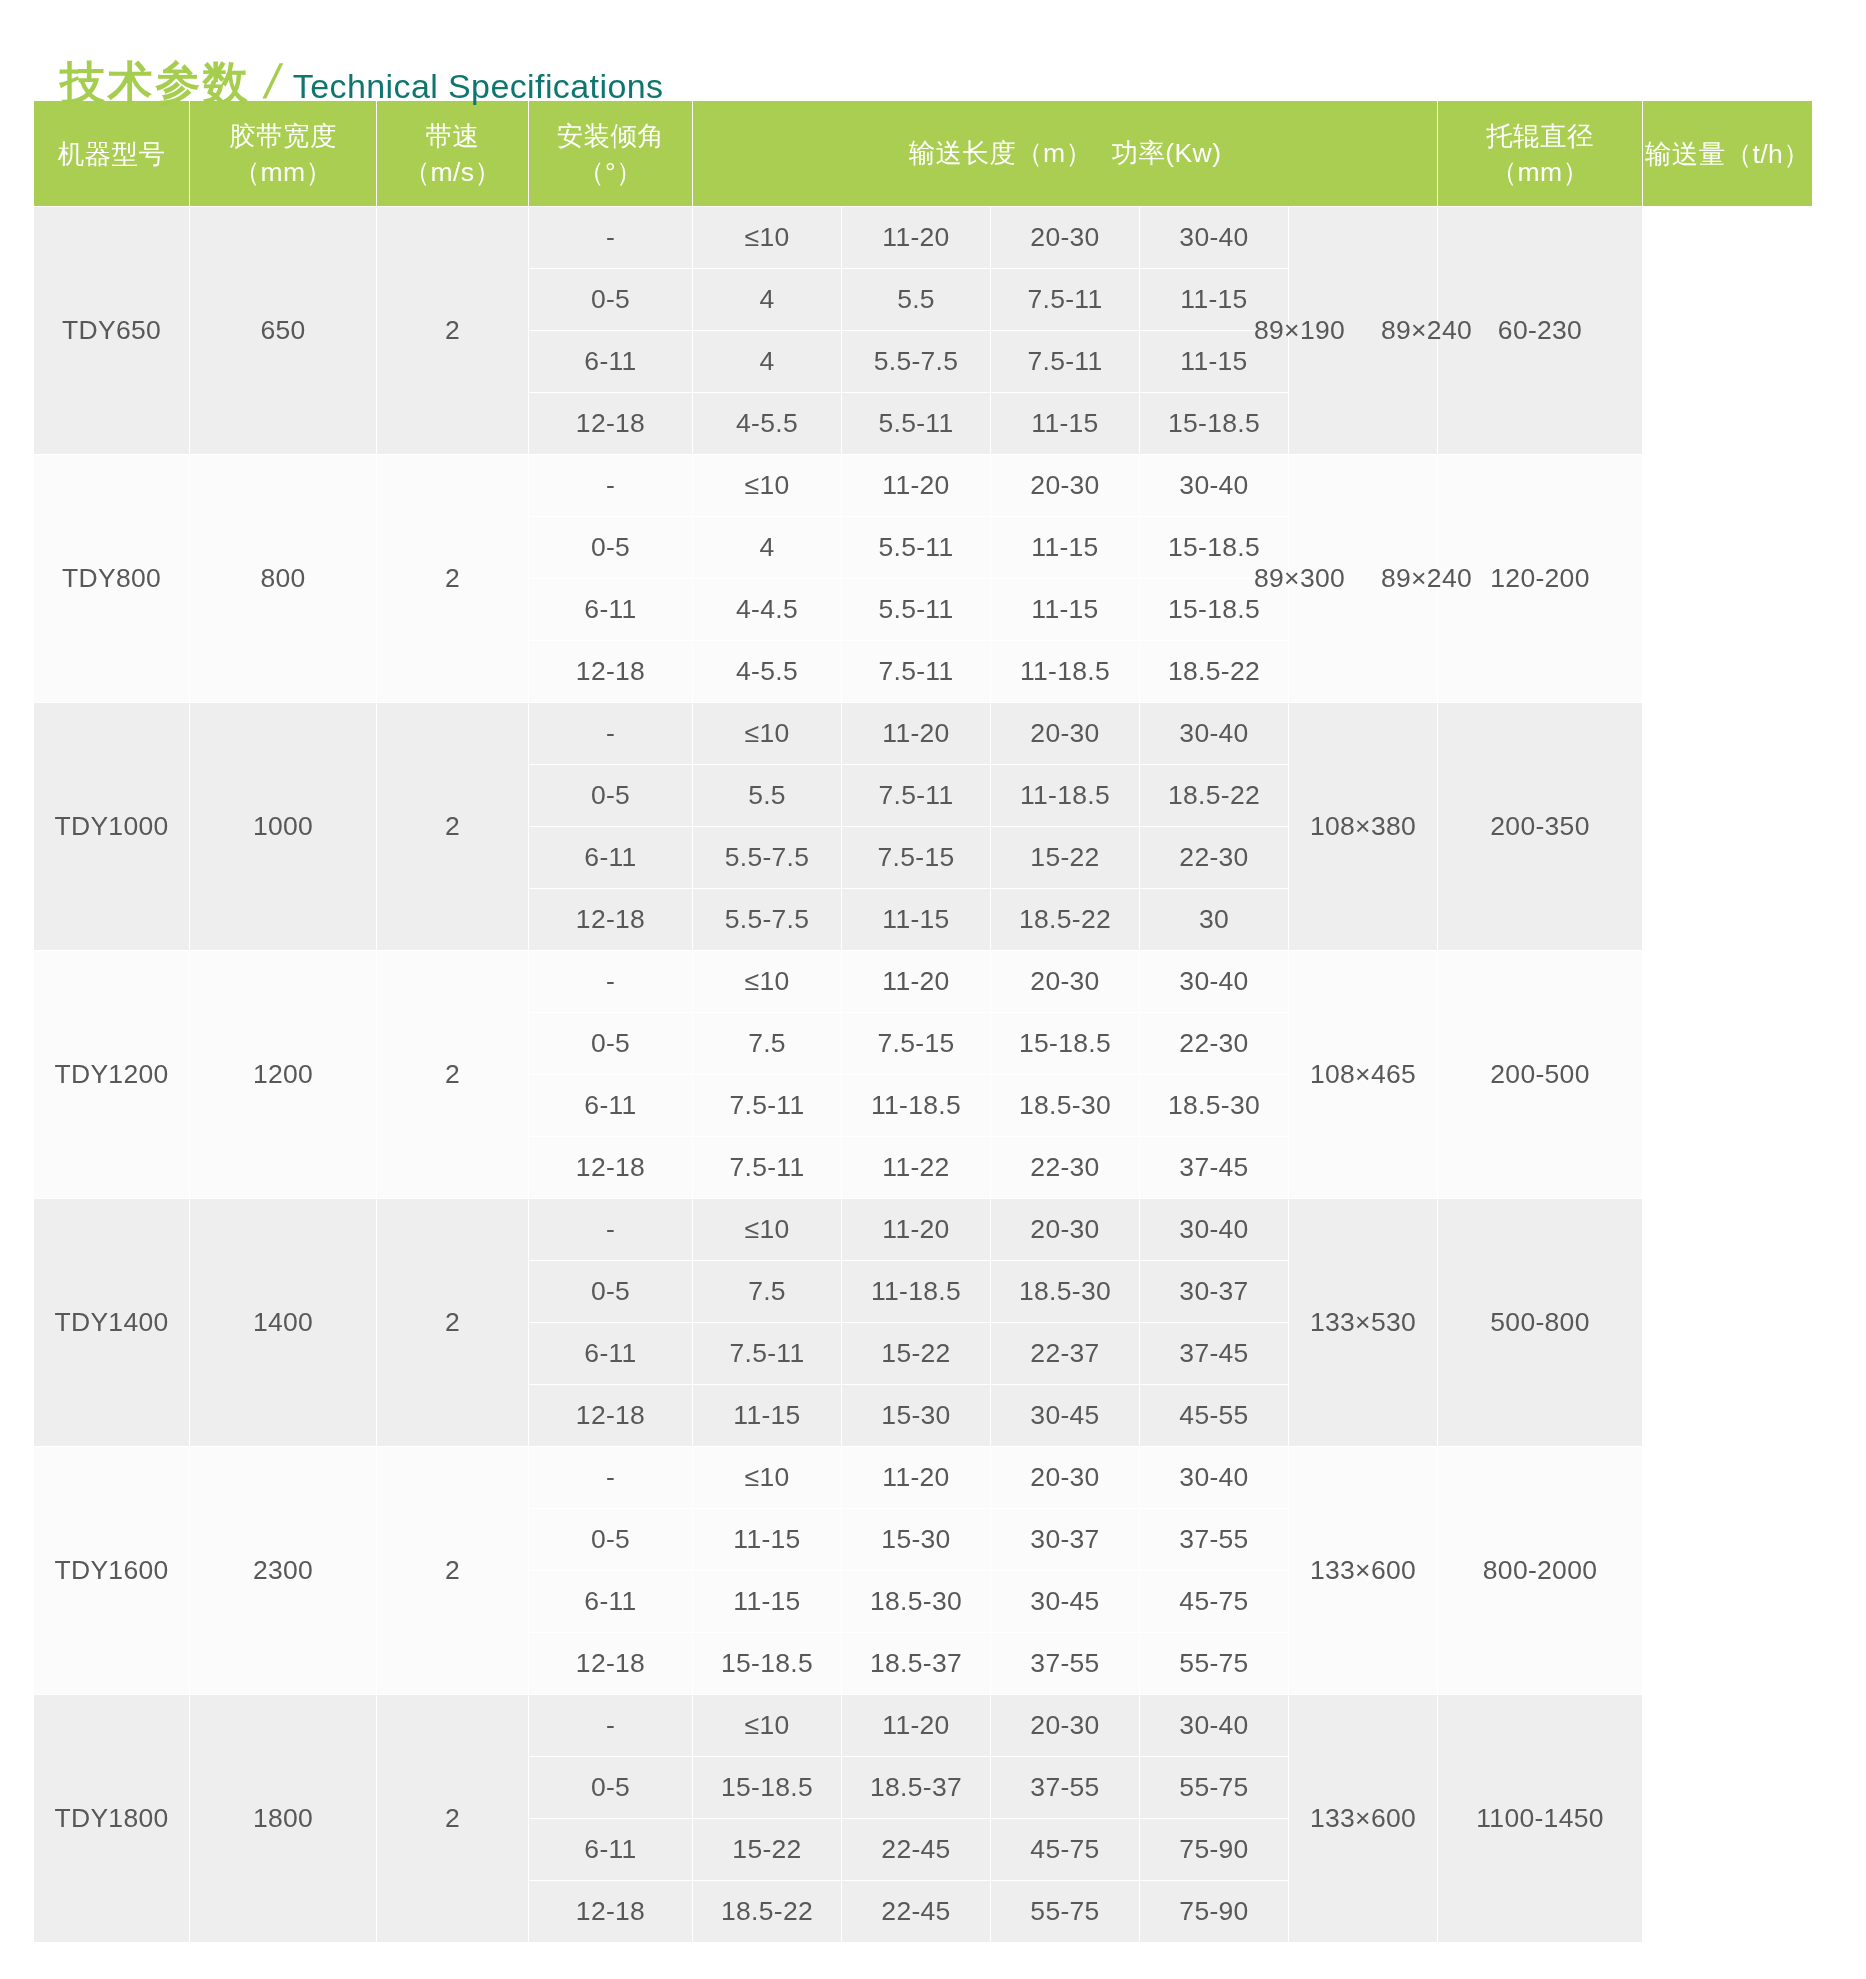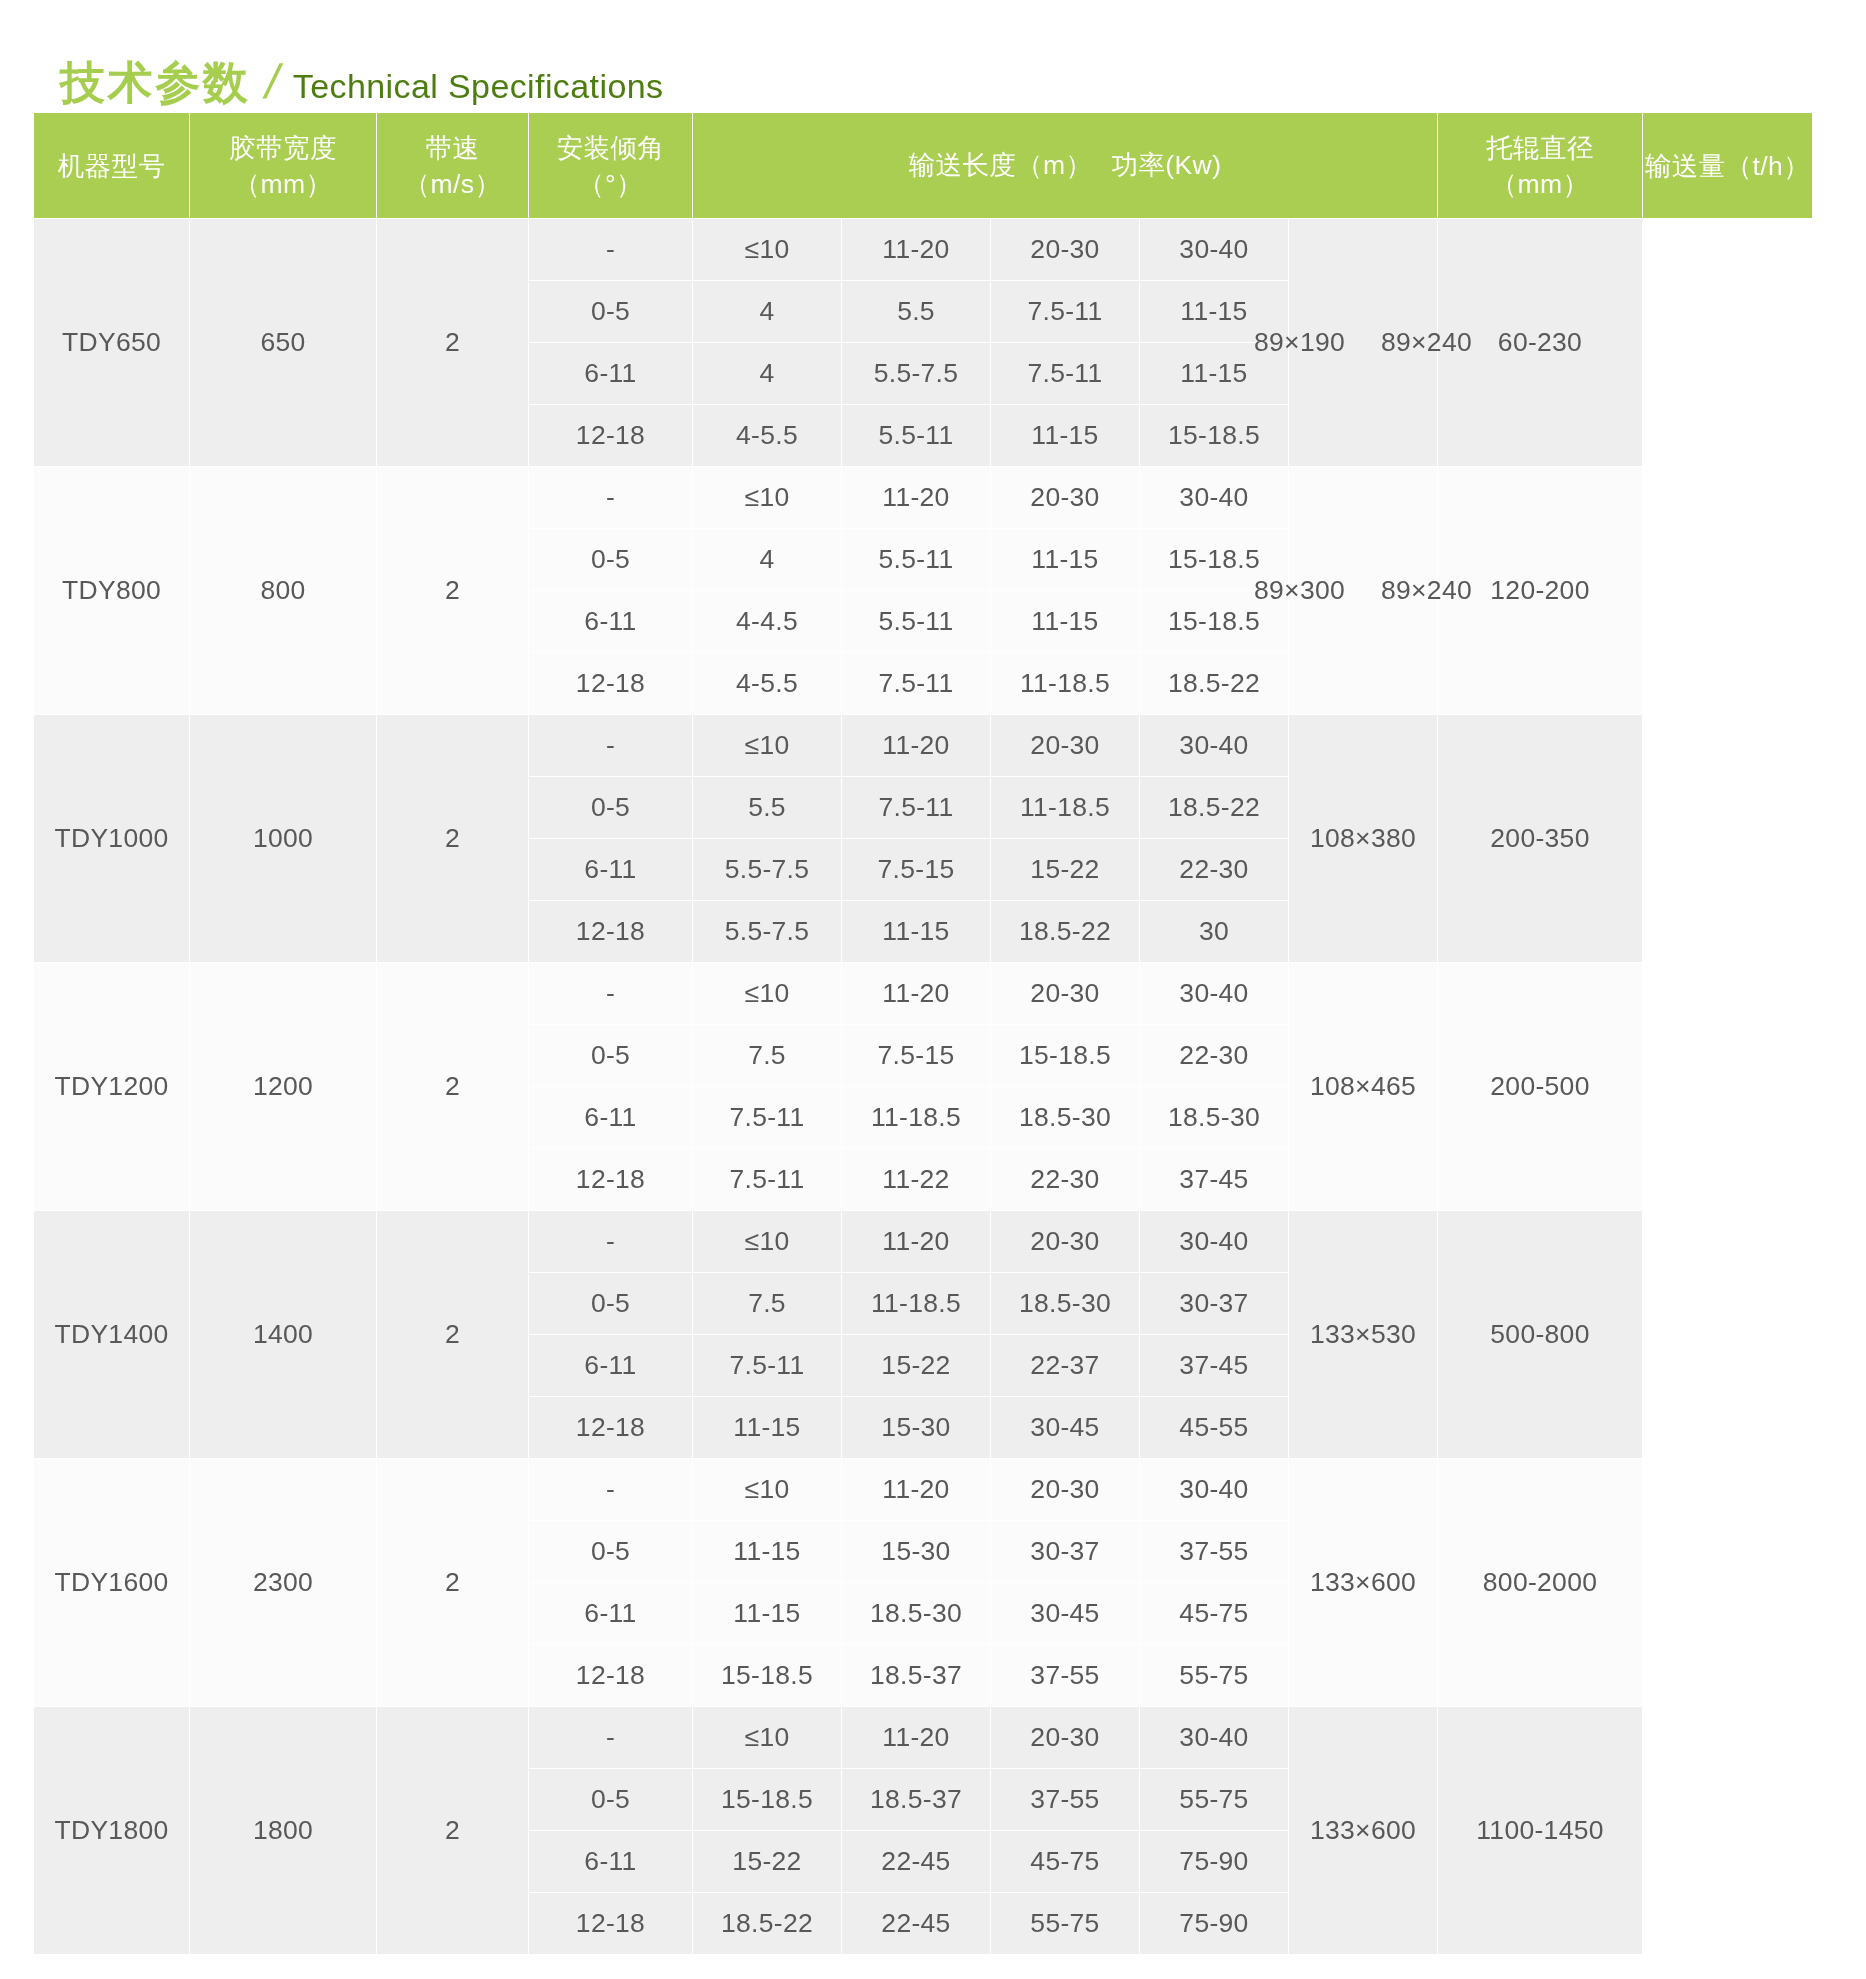--- a/index.html
+++ b/index.html
@@ -14,42 +14,42 @@
     min-height: 1979px;
     padding: 0;
     overflow: hidden;
   }
 
   
   .title-wrap {
     display: flex;
     align-items: baseline;
     padding: 41px 4px 0 60px;
-    height: 112px;
+    height: 100px;
   }
   .title-cn {
     font-size: 45px;
     font-weight: 700;
     color: #a6ce4e;
     letter-spacing: 2.6px;
     line-height: 1;
   }
   .title-slash {
     font-size: 48px;
     font-weight: 400;
     color: #a6ce4e;
     margin: 0 13.7px 0 15.4px;
     line-height: 1;
     transform: skewX(-12deg);
     display: inline-block;
   }
   .title-en {
     font-size: 34px;
     font-weight: 400;
-    color: #4d7c0f;
+    color: #0f766e;
     letter-spacing: 0.4px;
     line-height: 1;
     margin-top: 28px;
   }
 
   
   .table-area {
     padding: 0 60px 0 33px;
   }
   table.spec {

